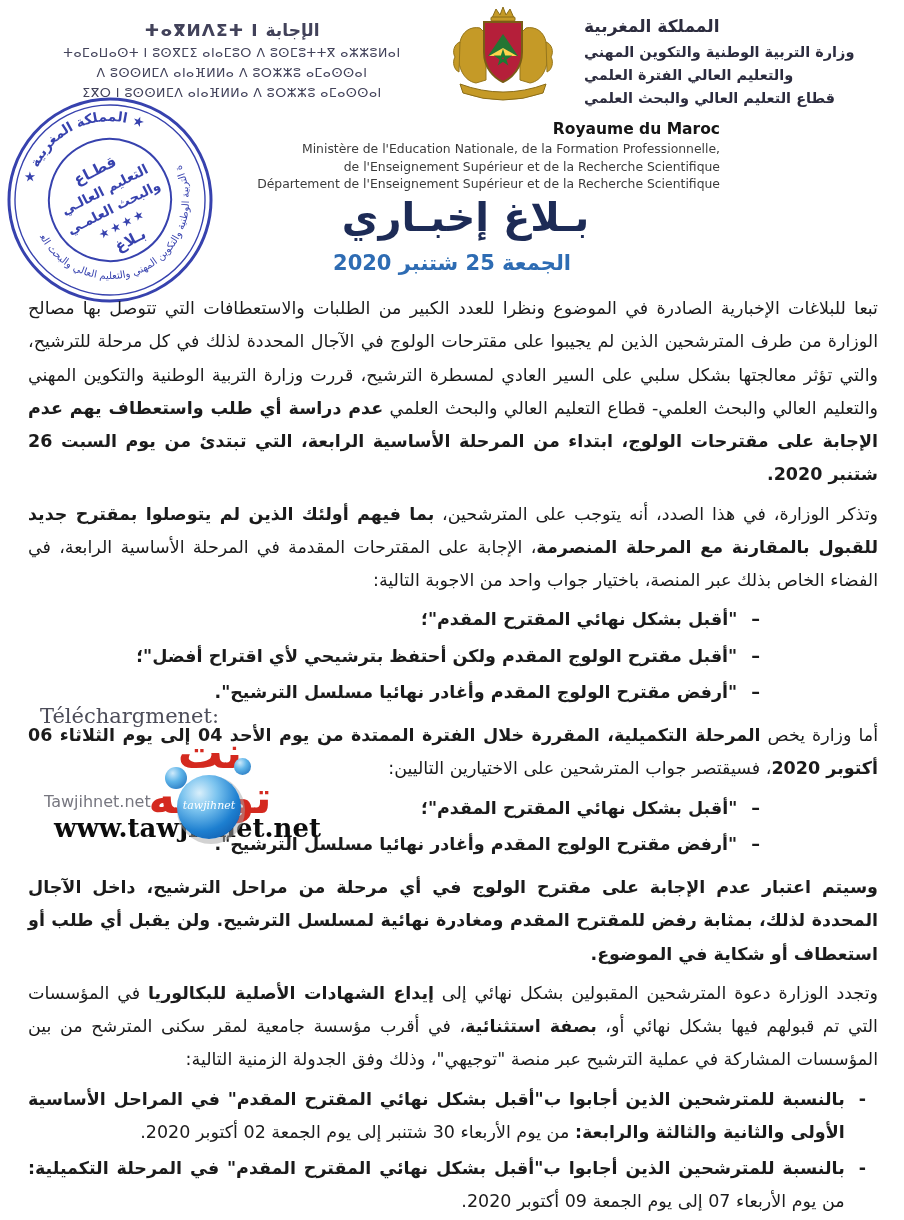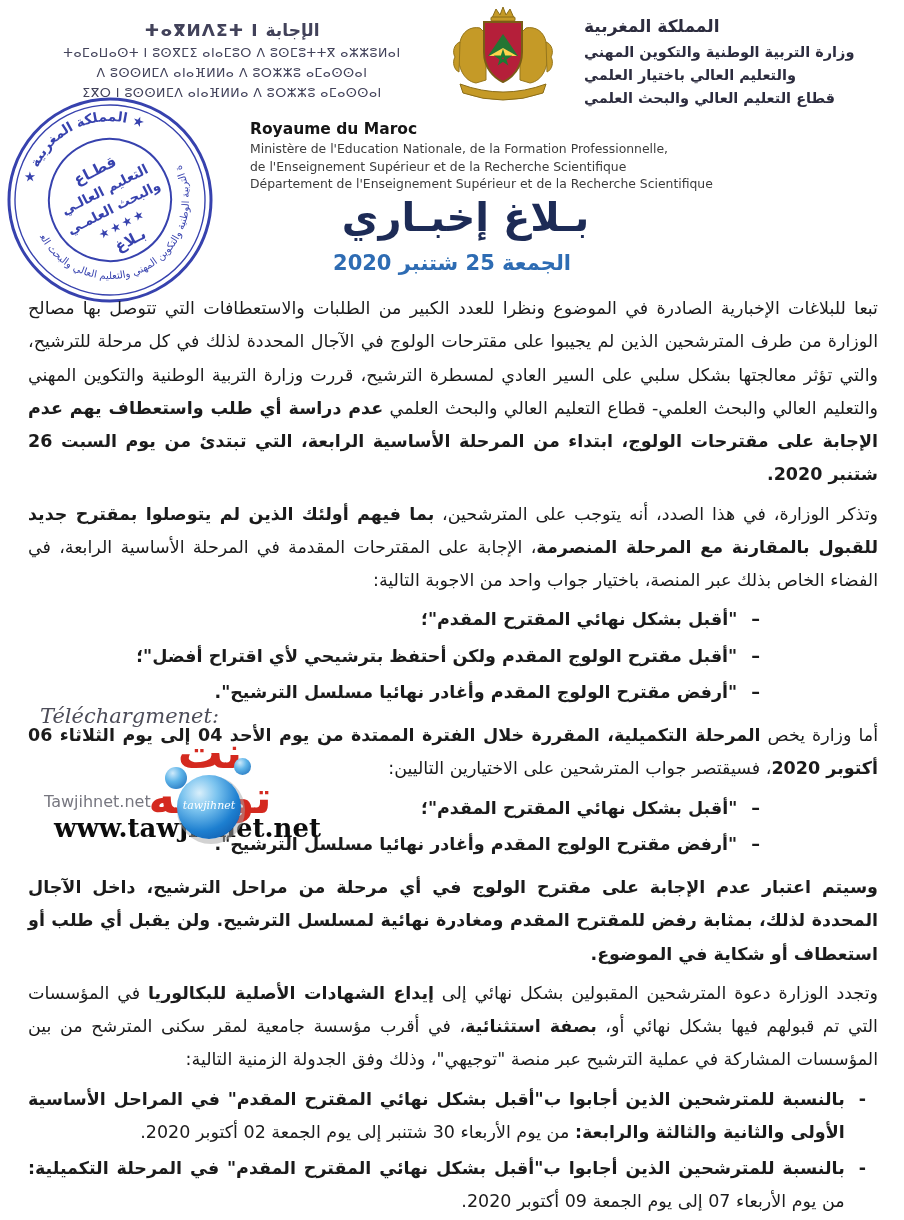--- a/index.html
+++ b/index.html
@@ -8,21 +8,21 @@
     font-family:"DejaVu Sans",sans-serif;overflow:hidden;
   }
   
   .tifinagh{position:absolute;left:46px;top:20px;width:372px;text-align:center;color:#42425a;direction:ltr;}
   .tif-1{font-size:17px;font-weight:bold;margin-bottom:3px;letter-spacing:1px;}
   .tif-r{font-size:12.5px;line-height:1.6;letter-spacing:.5px;}
   .coat{position:absolute;left:442px;top:4px;width:122px;height:110px;}
   .header-ar{position:absolute;right:4px;top:16px;width:316px;text-align:left;direction:rtl;color:#2c2c3e;font-weight:bold;}
   .har-1{font-size:17px;margin-bottom:5px;}
   .har-r{font-size:14.5px;line-height:1.6;}
-  .header-fr{position:absolute;left:250px;top:120px;width:470px;text-align:left;color:#3b3b3b;}
+  .header-fr{position:absolute;left:250px;top:120px;width:470px;text-align:right;color:#3b3b3b;}
   .fr-1{font-size:15.5px;font-weight:bold;color:#151515;margin-bottom:2px;}
   .fr-r{font-size:12.4px;line-height:1.42;}
   
   .stamp{position:absolute;left:4px;top:94px;width:212px;height:212px;transform:rotate(-27deg);opacity:.92;pointer-events:none;}
   
   .doc-title{position:absolute;left:0;right:0;top:194px;text-align:center;direction:rtl;
     font-size:40px;font-weight:bold;color:var(--c-title,#1d2b56);padding-left:27px;}
   .doc-date{position:absolute;left:0;right:0;top:251px;text-align:center;direction:rtl;
     font-size:21px;font-weight:bold;color:var(--c-date,#2e6cb3);}
   
@@ -32,21 +32,21 @@
   .b{font-weight:bold;}
   .list{margin:2px 0 10px 0;}
   .list.indent{padding-right:118px;}
   .list.edge{padding-right:12px;}
   .li{display:flex;gap:14px;margin-bottom:3px;font-weight:bold;}
   .li .dash{flex:0 0 auto;font-weight:bold;}
   .li .litxt{flex:1 1 auto;}
   .li .litxt .reg{font-weight:normal;}
   
   .wm{position:absolute;left:40px;top:704px;width:340px;z-index:3;}
-  .wm-caption{font-family:"DejaVu Serif",serif;font-style:italic;font-size:21px;color:#4c4c58;}
+  .wm-caption{font-family:"DejaVu Serif",serif;font-size:21px;color:#4c4c58;}
   .logo-row{display:flex;align-items:center;margin-top:2px;height:66px;direction:ltr;flex-direction:column;}
   .logo-word{font-size:45px;font-weight:bold;color:var(--c-logo_red,#d4291f);line-height:1;direction:rtl;}
   .sphere-wrap{position:relative;width:66px;height:66px;margin:0 2px;}
   .sphere{position:absolute;left:0;top:0;width:64px;height:64px;border-radius:50%;
     background:radial-gradient(circle at 35% 28%,#d9effb 0%,#7cc4ef 28%,#1d7fd0 62%,#0a4a9b 100%);
     box-shadow:2px 3px 0 2px rgba(165,165,165,.5);}
   .sphere-label{position:absolute;left:0;top:24px;width:64px;text-align:center;
     font-family:"DejaVu Serif",serif;font-style:italic;font-size:11px;color:#ffffff;z-index:2;}
   .ball{position:absolute;border-radius:50%;
     background:radial-gradient(circle at 35% 28%,#cfeafb 0%,#5fb5e9 40%,#1565b5 100%);}
@@ -92,21 +92,21 @@
 
       <path d="M61,48 L64.5,59 L55,52.5 H67 L57.5,59 Z" fill="none" stroke="#1c7a33" stroke-width="2"></path>
 
       <path d="M18,80 Q61,96 104,80 L101,89 Q61,103 21,89 Z" fill="#c59a27" stroke="#8a6c17" stroke-width="1"></path>
     </svg>
   </div>
 
   <div class="header-ar">
     <div class="har-1">المملكة المغربية</div>
     <div class="har-r">وزارة التربية الوطنية والتكوين المهني</div>
-    <div class="har-r">والتعليم العالي باختيار العلمي</div>
+    <div class="har-r">والتعليم العالي الفترة العلمي</div>
     <div class="har-r">قطاع التعليم العالي والبحث العلمي</div>
   </div>
 
   <div class="header-fr">
     <div class="fr-1">Royaume du Maroc</div>
     <div class="fr-r">Ministère de l'Education Nationale, de la Formation Professionnelle,</div>
     <div class="fr-r">de l'Enseignement Supérieur et de la Recherche Scientifique</div>
     <div class="fr-r">Département de l'Enseignement Supérieur et de la Recherche Scientifique</div>
   </div>
 

